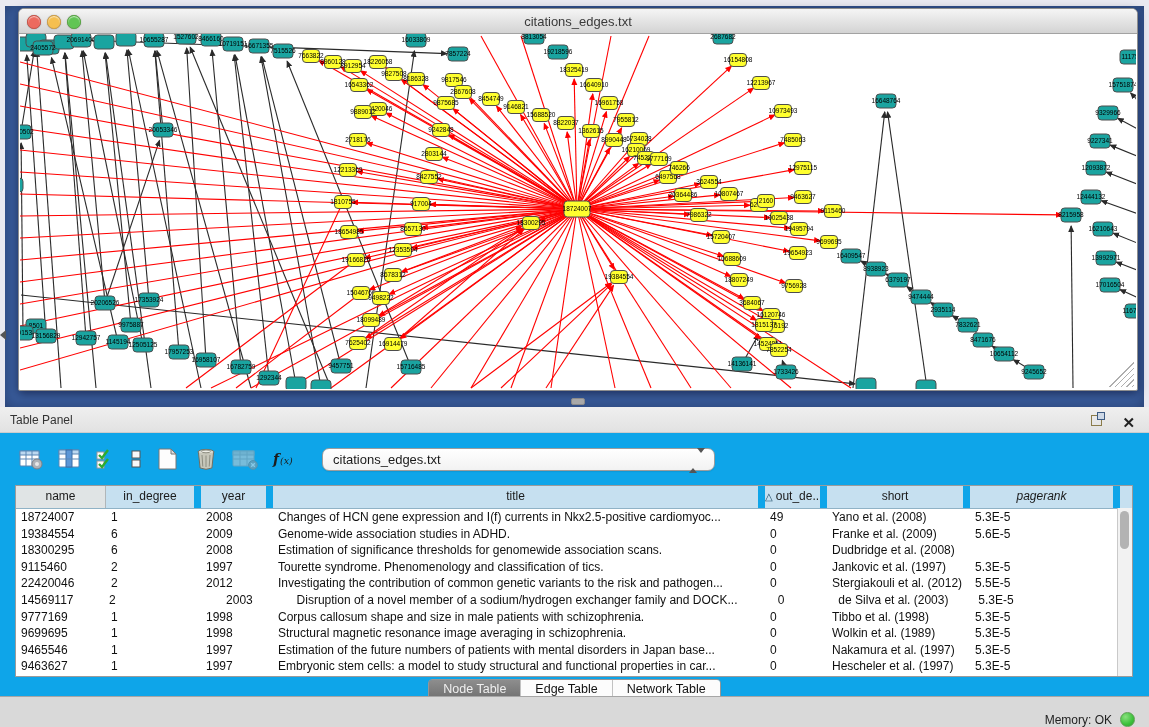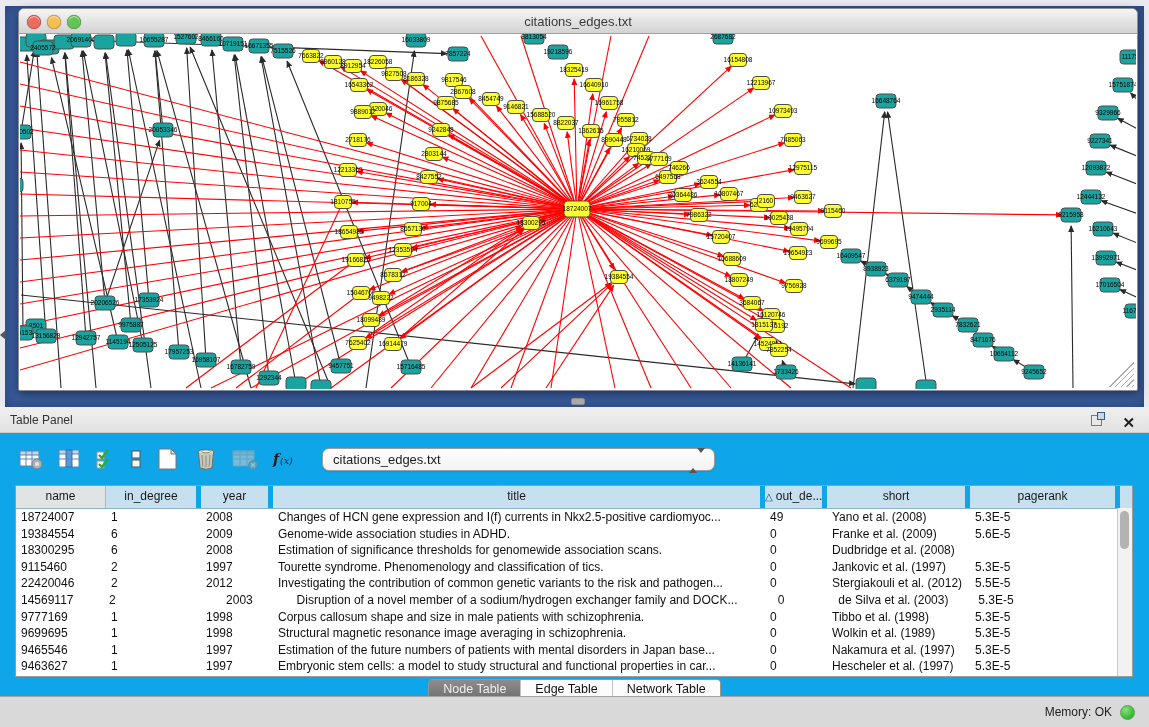--- a/index.html
+++ b/index.html
@@ -40,41 +40,41 @@
   .combo{margin-left:12px;width:393px;height:23px;border:1px solid #9d9d9d;border-radius:7px;
     background:linear-gradient(#ffffff,#f2f2f2);display:flex;align-items:center;font-size:13px;color:#1a1a1a;
     padding-left:10px;box-sizing:border-box;position:relative;box-shadow:0 1px 1px rgba(0,0,0,.08);}
   .combo-arrows{position:absolute;right:9px;top:4px;}
   .combo-arrows .up{width:0;height:0;border-left:4px solid transparent;border-right:4px solid transparent;border-bottom:5px solid #555;margin-bottom:2px;}
   .combo-arrows .dn{width:0;height:0;border-left:4px solid transparent;border-right:4px solid transparent;border-top:5px solid #555;}
   
   .tablewrap{position:absolute;left:15px;top:78px;width:1118px;height:192px;background:#fff;
     border:1px solid #9b9b9b;box-sizing:border-box;}
   .thead{display:flex;height:22px;background:#c6e0f0;border-bottom:1px solid #8fb2c6;}
-  .th{font-size:12px;color:#1a1a1a;text-align:center;line-height:21px;border-right:5px solid #0ea5e9;
+  .th{font-size:12px;color:#1a1a1a;text-align:center;line-height:21px;border-right:7px solid #0ea5e9;
     box-sizing:border-box;overflow:hidden;white-space:nowrap;}
   .th.gray{background:#e0e4e5;border-right:1px solid #b0b6b9;}
   .sortglyph{font-size:10px;color:#1d4a66;margin-right:3px;}
   .tbody{position:relative;width:1104px;}
   .tr{display:flex;height:16.6px;line-height:16.6px;background:#fff;}
   .td{font-size:12px;color:#101010;white-space:nowrap;overflow:hidden;text-overflow:clip;
     box-sizing:border-box;padding-left:5px;}
   .vscroll{position:absolute;right:0;top:22px;bottom:0;width:14px;background:#f2f2f2;border-left:1px solid #c9c9c9;}
   .vthumb{position:absolute;left:2px;top:3px;width:9px;height:38px;border-radius:5px;background:#b3b3b3;}
   
   .tabs{position:absolute;left:0;right:0;top:272px;display:flex;justify-content:center;}
   .tabbar{display:inline-flex;border:1px solid #969696;border-radius:4px;overflow:hidden;
     box-shadow:0 1px 1px rgba(0,0,0,.15);height:19px;}
   .tab{font-size:12.5px;padding:0 14px;line-height:19px;background:#fcfcfc;color:#111;border-left:1px solid #c2c2c2;}
   .tab:first-child{border-left:none;}
   .tab.active{background:linear-gradient(#8d8d8d,#707070);color:#efefef;border-left:none;}
   
   .statusbar{position:absolute;left:0;bottom:0;width:1149px;height:30px;background:#d9d9d9;
     border-top:1px solid #a6a6a6;font-size:12px;color:#222;}
-  .statusright{position:absolute;right:14px;top:0;height:30px;display:flex;align-items:center;}
+  .statusright{position:absolute;right:14px;top:0;height:30px;display:flex;align-items:flex-end;}
   .memdot{width:13px;height:13px;border-radius:50%;background:radial-gradient(circle at 35% 30%,#8ae07e,#3cc13b 60%,#2e9e30);
     border:1px solid #5e9e52;margin-left:8px;}
   svg text{user-select:none;}
 </style>
 </head>
 <body>
 
 <div class="screen">
   <div class="desktop">
     <div class="netwin">
@@ -621,21 +621,21 @@
       </div>
     </div>
     <div class="tablewrap">
       <div class="thead" id="thead">
           <div class="th gray" style="width: 90px;">name</div>
           <div class="th" style="width: 95px;">in_degree</div>
           <div class="th" style="width: 72px;">year</div>
           <div class="th" style="width: 492px;">title</div>
           <div class="th" style="width: 62px;"><span class="sortglyph">△</span>out_de...</div>
           <div class="th" style="width: 143px;">short</div>
-          <div class="th" style="width: 150px;">pagerank</div>
+          <div class="th" style="width: 150px; font-style: italic;">pagerank</div>
         </div>
       <div class="tbody" id="tbody">
           <div class="tr">
             <div class="td" style="width: 90px;">18724007</div>
             <div class="td" style="width: 95px;">1</div>
             <div class="td" style="width: 72px;">2008</div>
             <div class="td" style="width: 492px;">Changes of HCN gene expression and I(f) currents in Nkx2.5-positive cardiomyoc...</div>
             <div class="td" style="width: 62px;">49</div>
             <div class="td" style="width: 143px;">Yano et al. (2008)</div>
             <div class="td" style="width: 150px;">5.3E-5</div>

